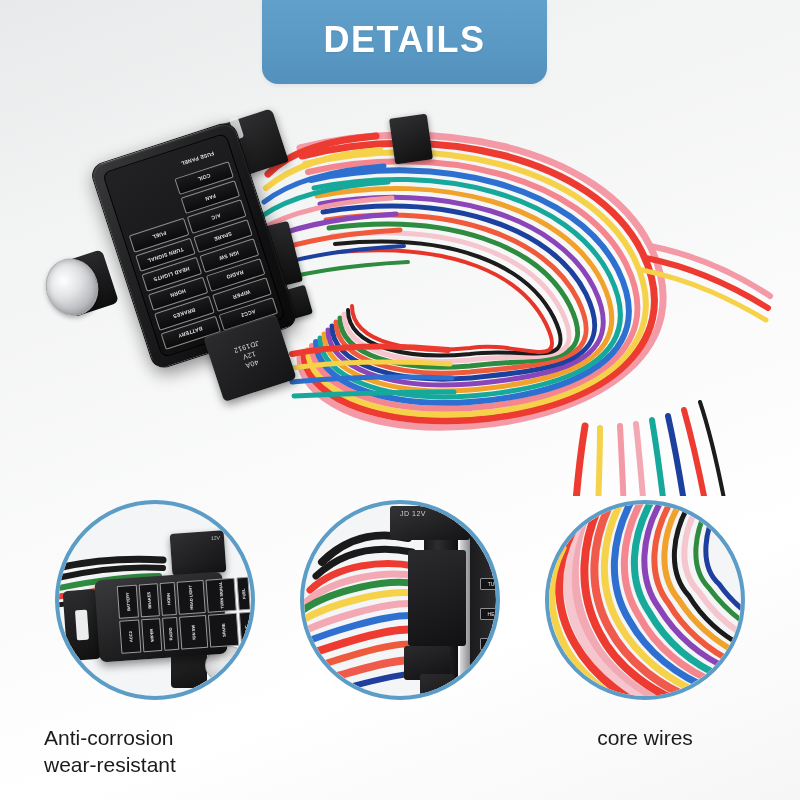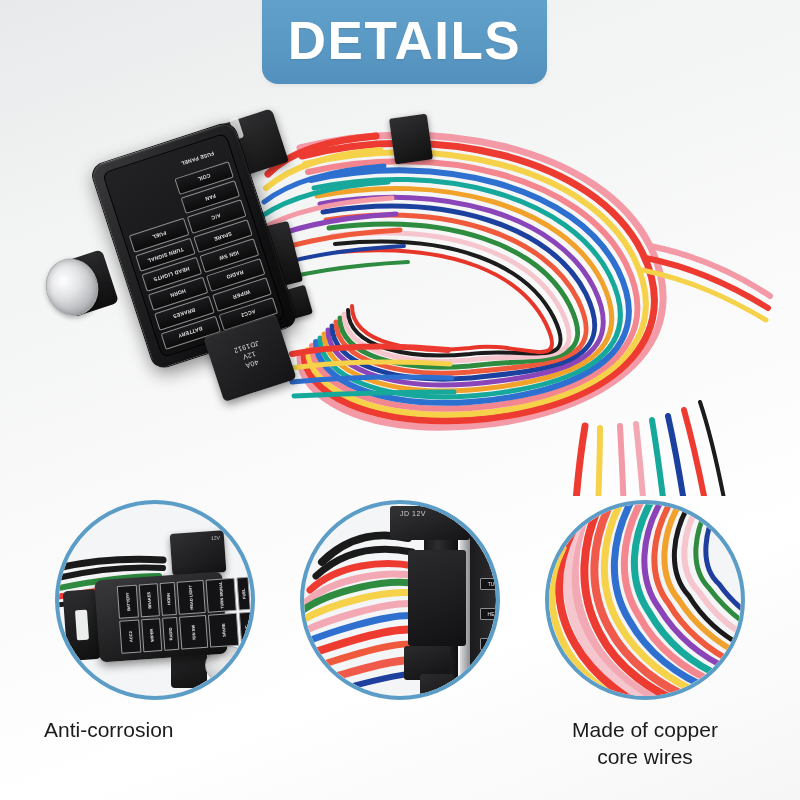--- a/index.html
+++ b/index.html
@@ -14,21 +14,21 @@
   
   .banner-wrap { position:absolute; left:0; top:0; width:800px; height:96px; }
   .banner {
     position:absolute; left:262px; top:0; width:285px; height:84px;
     background:linear-gradient(180deg,#61a0cb 0%,#5b99c5 55%,#5390bd 100%);
     border-radius:0 0 16px 16px;
     box-shadow:0 2px 4px rgba(0,0,0,.06);
     display:flex; align-items:center; justify-content:center;
   }
   .banner-title {
-    color:#ffffff; font-size:53px; font-weight:bold; letter-spacing:1.5px;
+    color:#ffffff; font-size:36px; font-weight:bold; letter-spacing:1.5px;
     line-height:1; text-shadow:0 1px 2px rgba(0,0,0,.10); padding-bottom:4px;
     font-family:"Liberation Sans", sans-serif;
   }
 
   
   .hero { position:absolute; left:0; top:96px; width:800px; height:400px; }
 
   
   .fusebox {
     position:absolute; left:118px; top:42px; width:152px; height:215px;
@@ -114,21 +114,21 @@
   .features { position:absolute; left:0; top:500px; width:800px; height:300px; }
   .feature { position:absolute; width:266px; top:0; }
   .f1 { left:22px; }  .f2 { left:267px; } .f3 { left:512px; }
   .circle {
     position:relative; width:200px; height:200px; margin:0 auto;
     border-radius:50%; border:4px solid #5b9dc6; overflow:hidden;
     background:#f4f5f6;
   }
   .circle-inner { position:absolute; inset:0; overflow:hidden; border-radius:50%; }
   .caption {
-    margin-top:16px; text-align:center; color:#1b1b1b;
+    margin-top:24px; text-align:center; color:#1b1b1b;
     font-size:21px; line-height:27px; font-family:"Liberation Sans", sans-serif;
   }
   .f1 .caption { text-align:left; padding-left:22px; }
 
   
   .mini-box {
     position:absolute; left:38px; top:72px; width:128px; height:82px;
     background:linear-gradient(160deg,#3a3a3c,#0e0e0f);
     border-radius:7px; transform:rotate(-4deg);
     box-shadow:0 4px 10px rgba(0,0,0,.45);
@@ -406,20 +406,21 @@
                 <div class="mini-slot"></div>
 
               </div>
 
             </div>
           </div>
         </div>
       </div>
       <div class="caption">
         <div>Anti-corrosion</div>
+        <div>wear-resistant</div>
       </div>
     </div>
 
     <div class="feature f2">
       <div class="circle">
         <div class="circle-inner">
           <div class="c2-rail"></div>
           <div class="c2-rail2"></div>
           <div class="c2-dark"></div>
           <div class="c2-slot" style="left:176px; top:74px">
@@ -476,19 +477,18 @@
               <path d="M164 -6 C 144 26, 140 64, 160 84 C 172 100, 188 116, 210 128" stroke="#2e8b3f" stroke-width="5"></path>
               <path d="M174 -6 C 154 24, 150 62, 170 80 C 180 94, 196 110, 216 120" stroke="#1f3f9e" stroke-width="5"></path>
               <path d="M34 10 C 14 50, 12 96, 34 136 C 52 170, 88 198, 130 214" stroke="#f6c6cf" stroke-width="9"></path>
               <path d="M24 26 C 6 62, 4 102, 26 140 C 44 172, 80 200, 122 216" stroke="#ee3b31" stroke-width="8"></path>
               <path d="M14 44 C -2 76, -2 110, 18 146 C 36 176, 72 202, 114 218" stroke="#f5d24a" stroke-width="7"></path>
             </g>
           </svg>
         </div>
       </div>
       <div class="caption">
-        <div>Made of copper</div>
         <div>core wires</div>
       </div>
     </div>
 
   </div>
 </div>
 
 </body></html>

